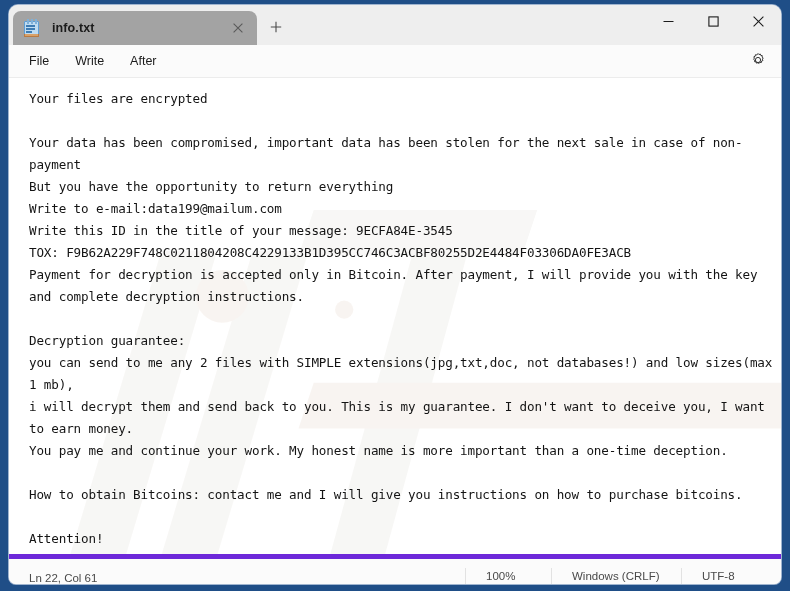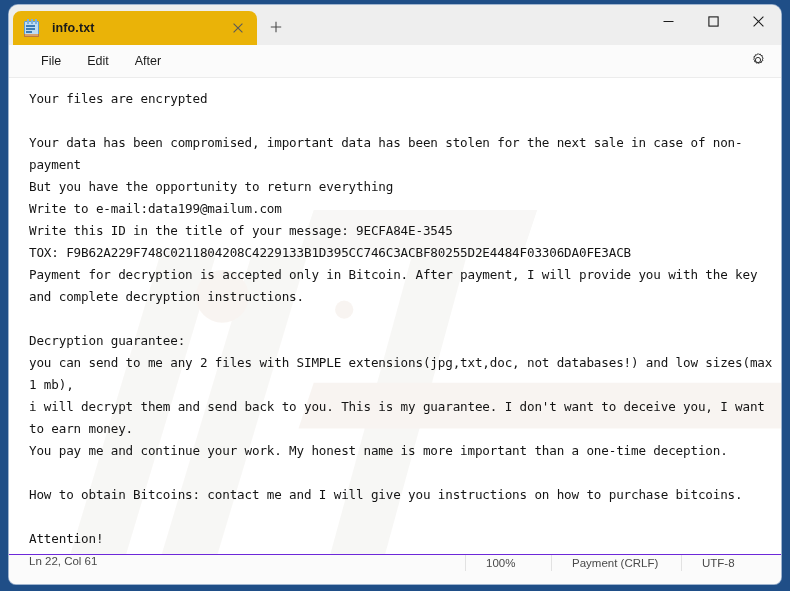--- a/index.html
+++ b/index.html
@@ -43,21 +43,21 @@
   }
   .tab {
     display: flex;
     align-items: center;
     height: 34px;
     border-radius: 8px 8px 0 0;
     padding: 0 6px 0 10px;
     position: relative;
   }
   .tab.active {
-    background: #eab308;
+    background: #a3a3a3;
     width: 244px;
   }
   .tab-icon {
     width: 17px; height: 18px;
     flex: 0 0 auto;
     margin-right: 12px;
     position: relative;
   }
   .np-body {
     position: absolute; left: 1px; top: 2px;
@@ -121,21 +121,21 @@
     display: flex; align-items: center; justify-content: center;
     color: #1b1b1b;
   }
 
   
   #menubar {
     height: 33px;
     background: #fbfbfb;
     display: flex;
     align-items: center;
-    padding-left: 20px;
+    padding-left: 8px;
     flex: 0 0 auto;
     position: relative;
     border-bottom: 1px solid #ececec;
   }
   .menuitem {
     font-size: 12.5px;
     color: #1b1b1b;
     padding: 5px 12px;
     border-radius: 4px;
     margin-right: 2px;
@@ -181,23 +181,23 @@
     height: 13px;
     background: #141414;
     vertical-align: -2px;
   }
 
   
   #statusbar {
     height: 30px;
     flex: 0 0 auto;
     background: #fbfbfb;
-    border-top: 1px solid #6d28d9;
-    display: flex;
-    align-items: flex-start;
+    border-top: 5px solid #6d28d9;
+    display: flex;
+    align-items: flex-end;
     font-size: 11.5px;
     color: #4a4a4a;
   }
   #status-lncol { padding-left: 20px; flex: 1 1 auto; }
   .status-cell {
     padding: 0 20px;
     border-left: 1px solid #e2e2e2;
     height: 16px;
     display: flex;
     align-items: center;
@@ -262,21 +262,21 @@
           <svg width="11" height="11" viewBox="0 0 11 11" aria-hidden="true">
             <path d="M0.6 0.6 L10.4 10.4 M10.4 0.6 L0.6 10.4" stroke="currentColor" stroke-width="1.05" fill="none"></path>
           </svg>
         </span>
       </div>
     </div>
   </div>
 
   <div id="menubar">
     <div class="menuitem">File</div>
-    <div class="menuitem">Edit</div>
+    <div class="menuitem">Write</div>
     <div class="menuitem">After</div>
 
     <div id="settings-btn">
       <span>
         <svg width="16" height="16" viewBox="0 0 16 16" aria-hidden="true">
           <path d="M8 5.4 a2.6 2.6 0 1 0 0 5.2 a2.6 2.6 0 1 0 0 -5.2 Z" fill="none" stroke="currentColor" stroke-width="1"></path>
           <path d="M8 1.3 l1 1.1 1.4-.5 .5 1.4 1.5 .2 -.2 1.5 1.2 .9 -.9 1.2 .6 1.4 -1.4 .6 -.2 1.5 -1.5 -.2 -.9 1.2 -1.2 -.9 -1.4 .6 -.6 -1.4 -1.5 -.2 .2 -1.5 -1.2 -.9 .9 -1.2 -.6 -1.4 1.4 -.6 .2 -1.5 1.5 .2 Z" fill="none" stroke="currentColor" stroke-width="1" stroke-linejoin="round" transform="scale(0.97) translate(0.25,0.25)"></path>
         </svg>
       </span>
     </div>
@@ -318,17 +318,17 @@
 Do not rename encrypted files.
 Do not try to decrypt your data using third party software, it may cause permanent data loss.
 Decryption of your files with the help of third parties may cause increased price (they add their fee to our) or you can become a victim of a scam.
 The intermediary can also convince you that they can restore your data themselves without contacting us,
 this is not true, any recovery takes place only with my key.</span><span id="caret"></span></div>
   </div>
 
   <div id="statusbar">
     <div id="status-lncol">Ln 22, Col 61</div>
     <div class="status-cell" id="status-zoom">100%</div>
-    <div class="status-cell" id="status-eol">Payment (CRLF)</div>
+    <div class="status-cell" id="status-eol">Windows (CRLF)</div>
     <div class="status-cell" id="status-enc">UTF-8</div>
   </div>
 
 </div>
 
 </body></html>

